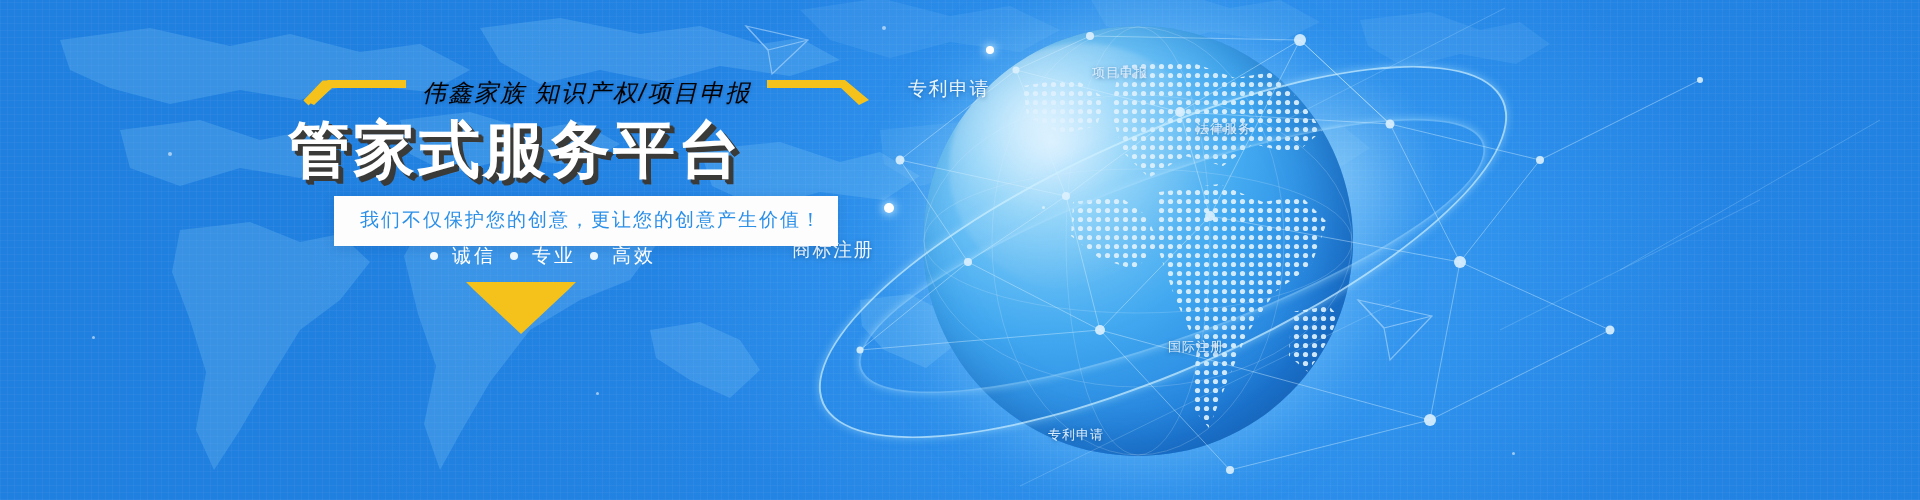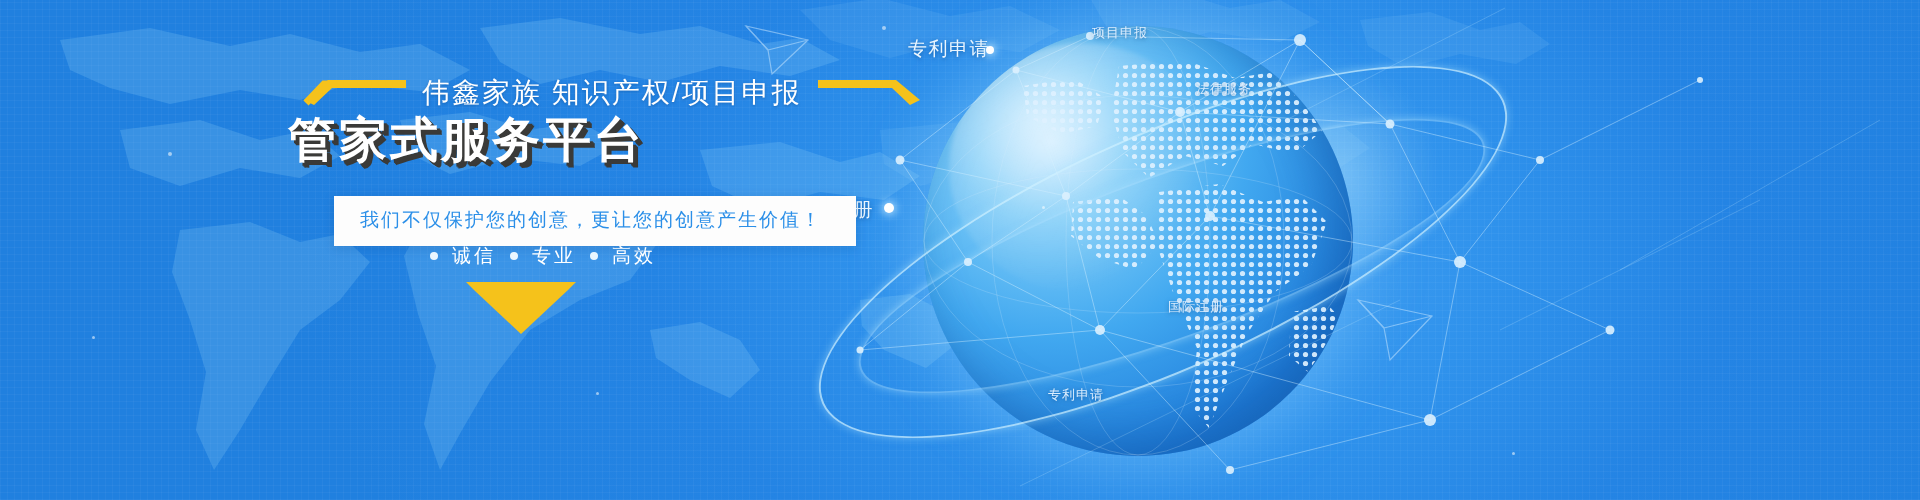--- a/index.html
+++ b/index.html
@@ -107,20 +107,21 @@
     position: absolute;
     inset: 0;
   }
   
   .glabel {
     position: absolute;
     color: #eaf6ff;
     white-space: nowrap;
     letter-spacing: 1.5px;
     text-shadow: 0 1px 4px rgba(10,60,120,.55);
+    margin-top: 40px;
   }
   .glabel.big { font-size: 19px; }
   .glabel.sm  { font-size: 13px; color: #dbeeff; letter-spacing: 1px; }
   .lbl-zhuanli   { left: 908px;  top: 36px; }
   .lbl-xiangmu   { left: 1092px; top: 24px; }
   .lbl-falv      { left: 1196px; top: 80px; font-family: Liberation Mono, monospace; }
   .lbl-shangbiao { left: 792px;  top: 197px; }
   .lbl-guoji     { left: 1168px; top: 298px; }
   .lbl-banquan   { left: 1048px; top: 386px; }
   .node {
@@ -138,45 +139,46 @@
     gap: 0;
     height: 34px;
   }
   .arrow-left, .arrow-right {
     width: 104px; height: 30px;
     position: relative;
     flex: none;
   }
   .arrow-left svg, .arrow-right svg { display: block; }
   .subtitle {
-    font-size: 28px;
-    color: #ffffff;
+    font-size: 24px;
+    color: #000000;
     letter-spacing: 2px;
     padding: 0 16px;
     white-space: nowrap;
     text-shadow: 0 1px 3px rgba(10,60,120,.4);
+    font-style: italic;
   }
   .headline {
     position: absolute;
     left: 288px; top: 108px;
-    font-size: 48px;
+    font-size: 62px;
     font-weight: bold;
     color: #ffffff;
     letter-spacing: 3px;
     white-space: nowrap;
     text-shadow:
        4px 4px 0 #3a3a38,
        5px 5px 0 #3a3a38,
        3px 3px 0 #3a3a38;
   }
   .tagline-box {
     position: absolute;
     left: 334px; top: 196px;
     background: #fdfdfd;
-    padding: 11px 34px 13px 26px;
+    padding: 11px 16px 13px 26px;
     box-shadow: 0 2px 10px rgba(10,60,120,.18);
   }
   .tagline {
     font-size: 19px;
     color: #2b8fe8;
     letter-spacing: 2px;
     white-space: nowrap;
   }
   .keywords {
     position: absolute;

